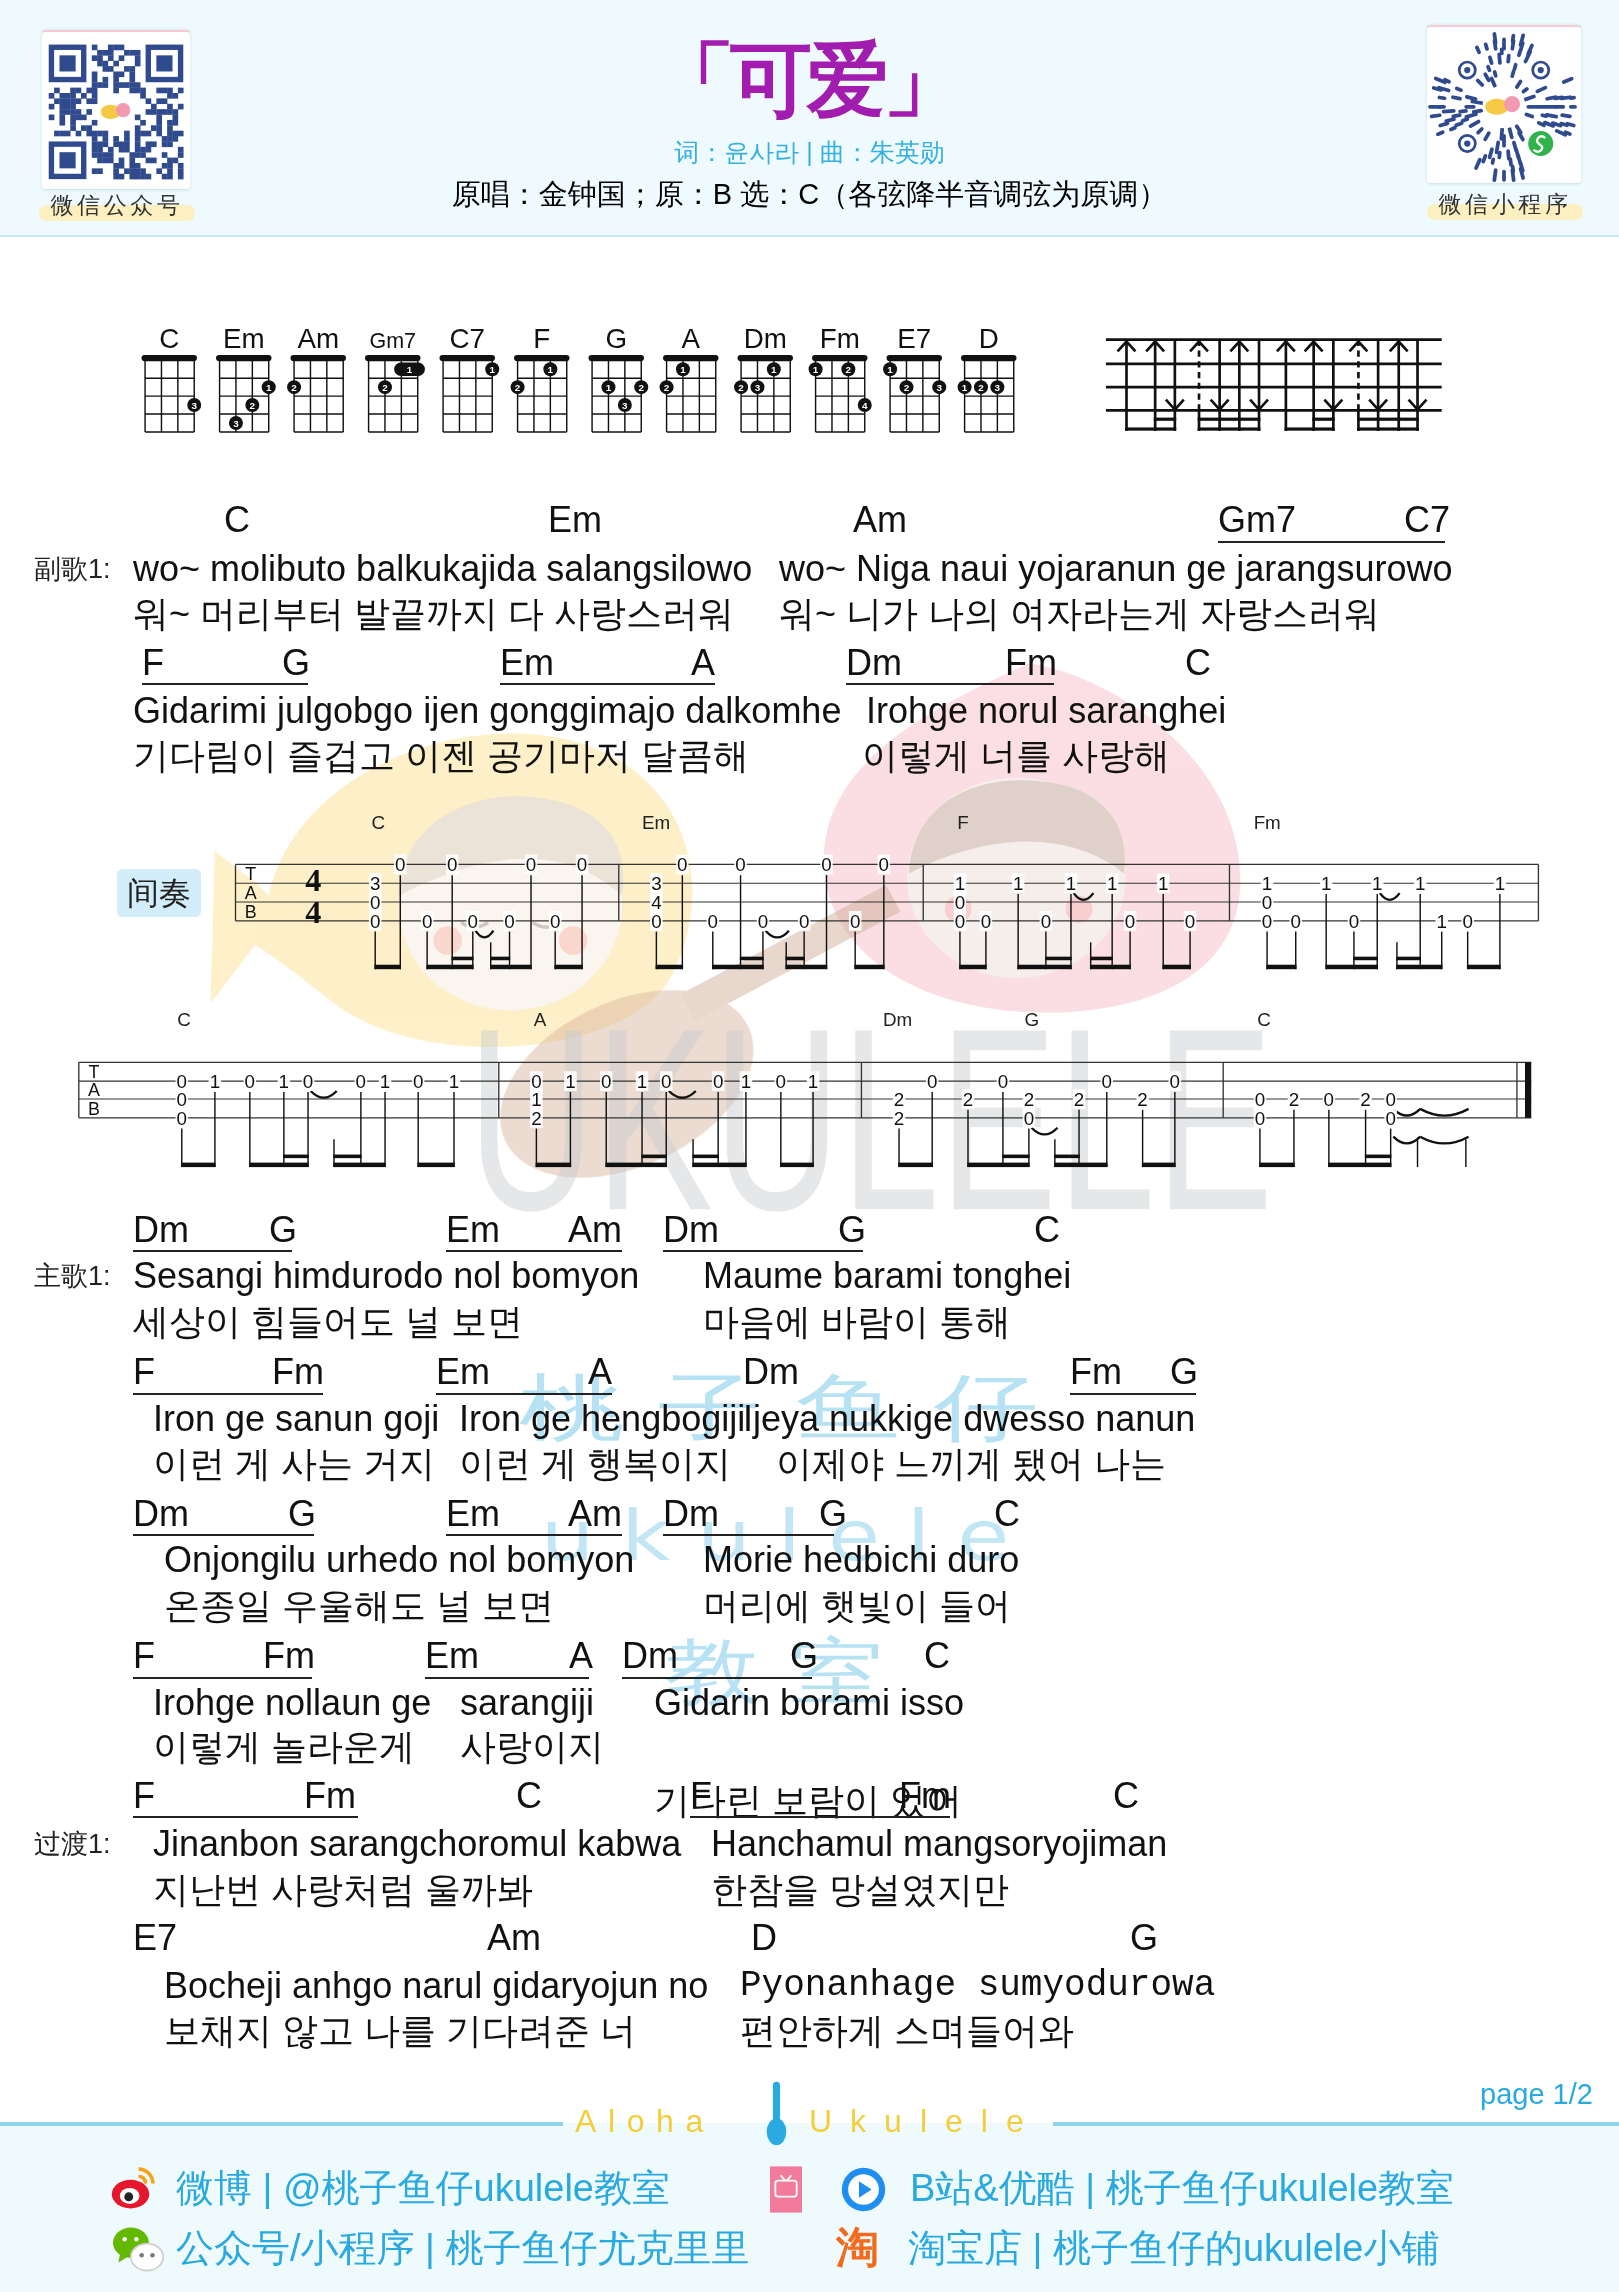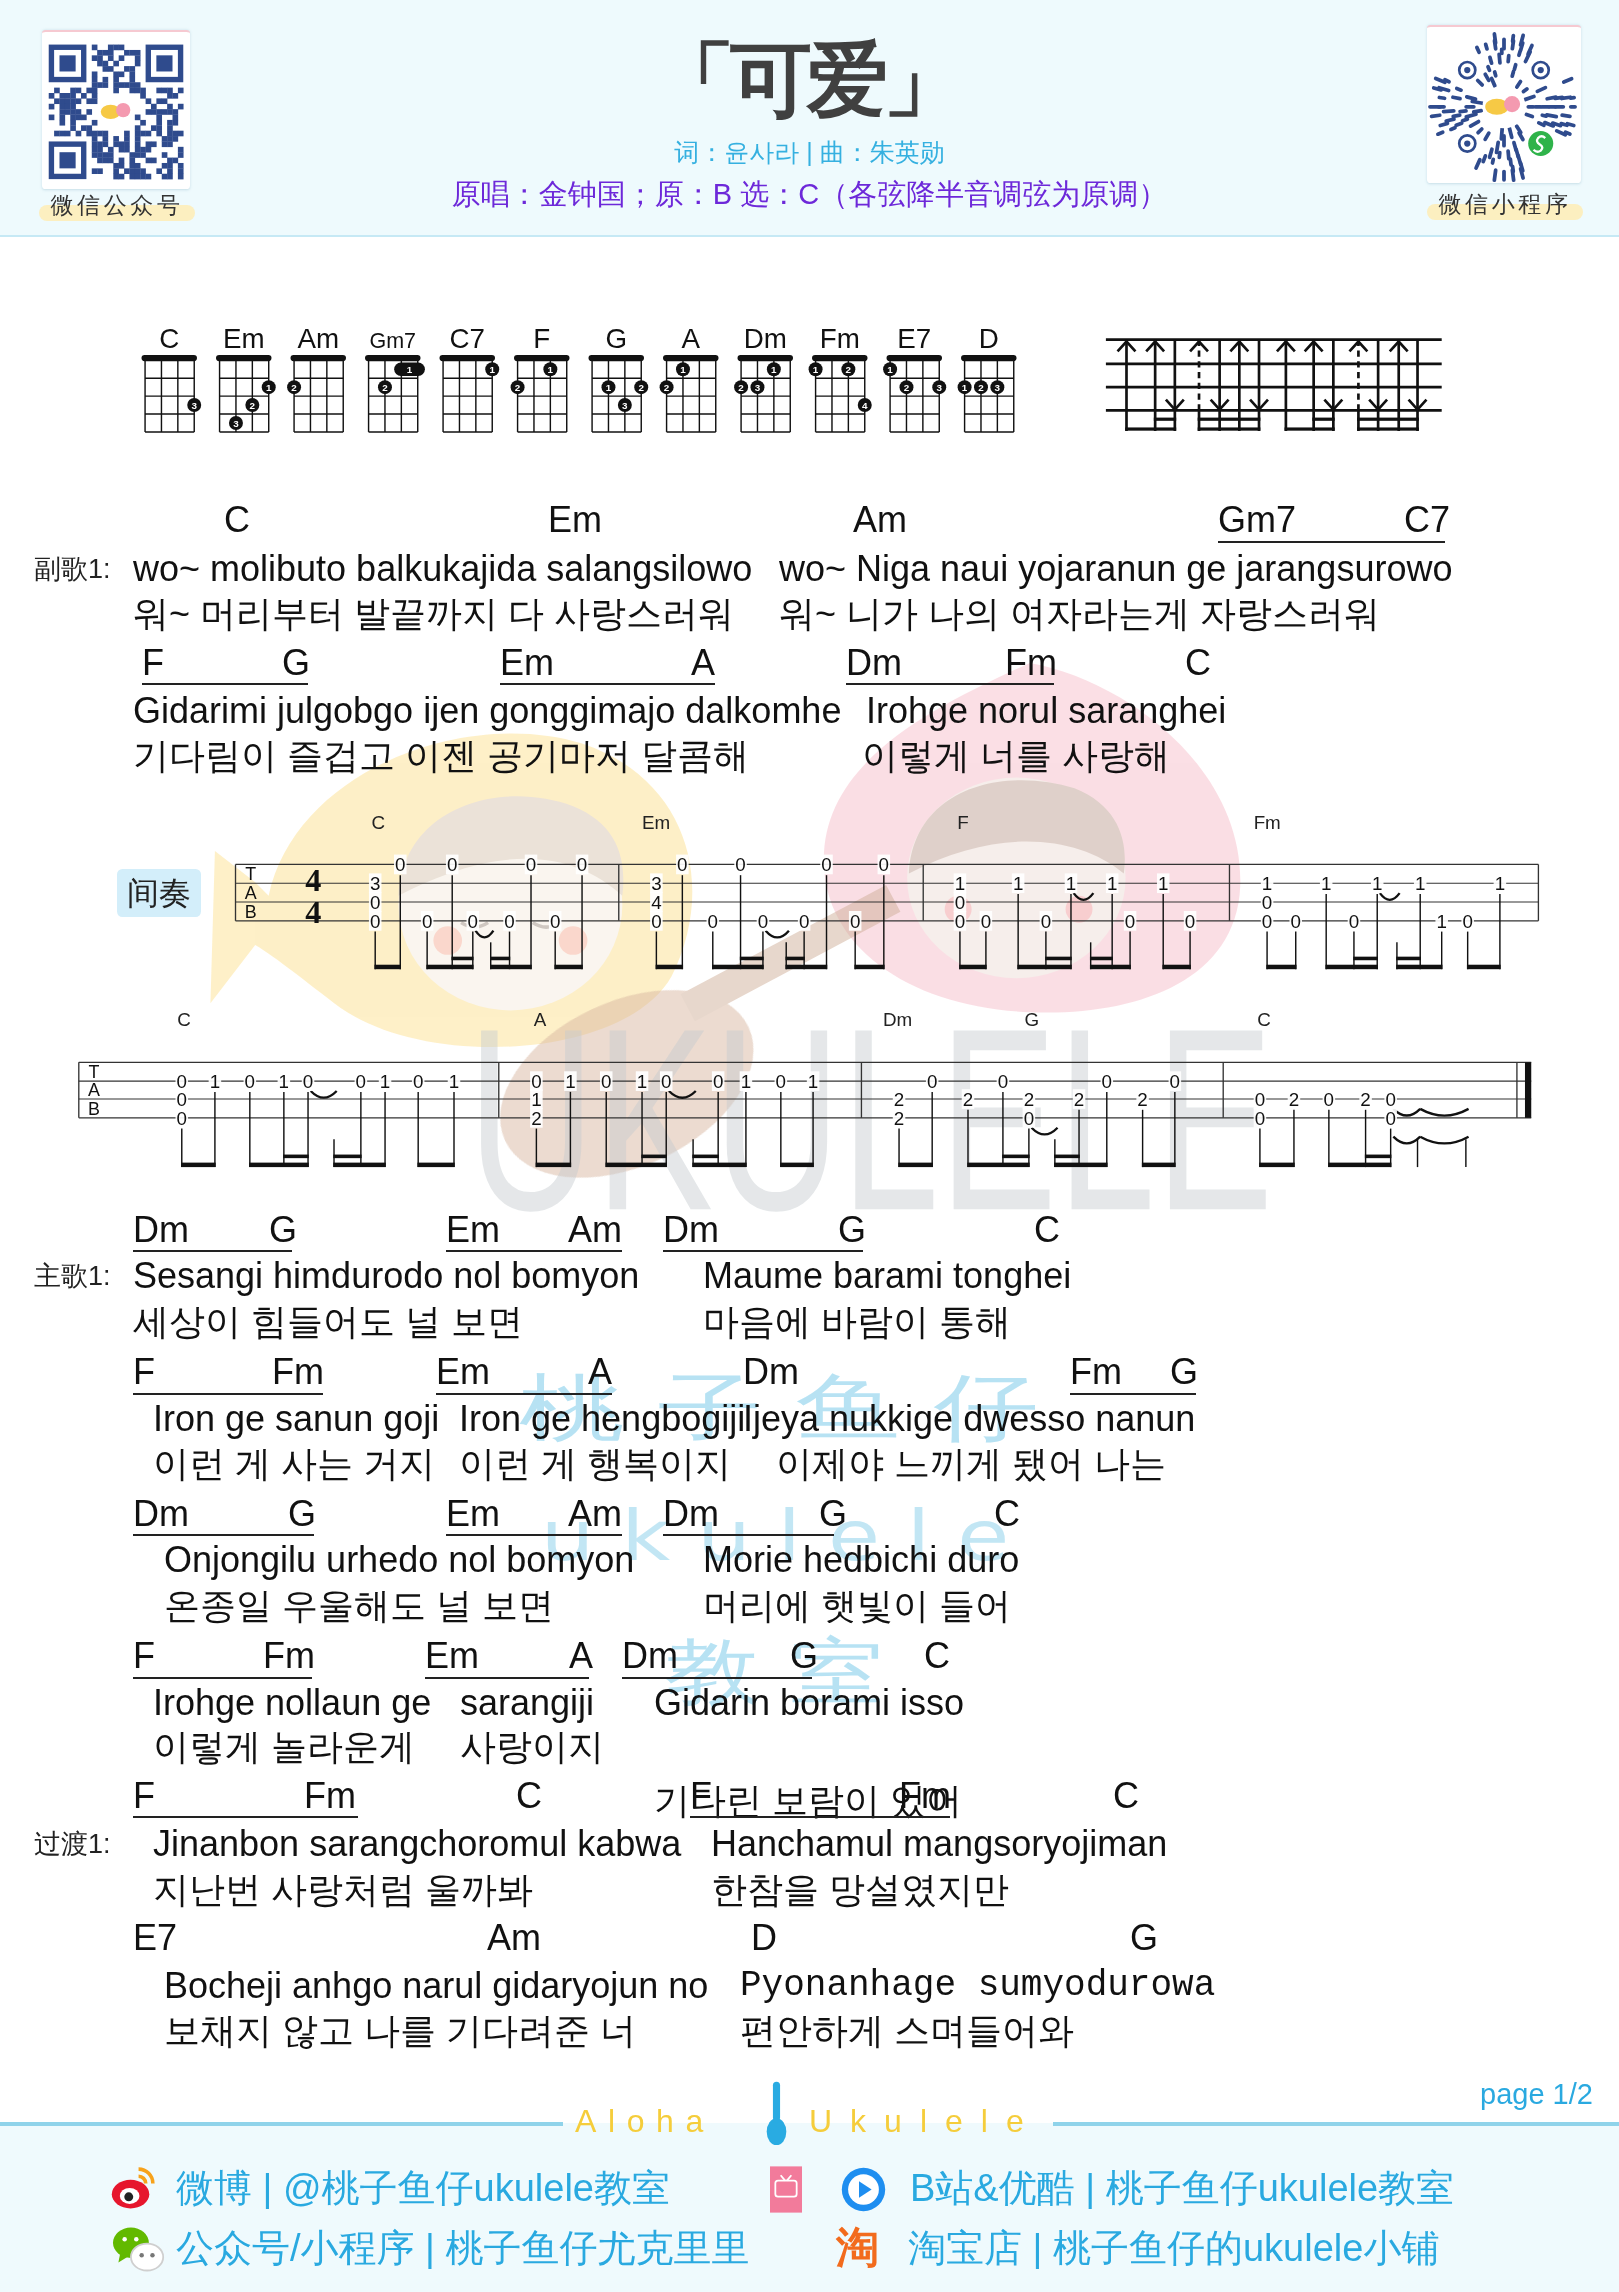--- a/index.html
+++ b/index.html
@@ -1,22 +1,22 @@
 <!DOCTYPE html>
 <html style="font-size:14.3px"><head>
 <meta charset="utf-8">
 <style>
   html, body { margin: 0; padding: 0; background: #ffffff; }
   #page { position: relative; width: 1619px; height: 2293px; overflow: hidden; background: #ffffff;
           font-family: "Liberation Sans", "DejaVu Sans", sans-serif; color: #111; }
   .abs { position: absolute; }
   #header { left: 0; top: 0; width: 1619px; height: 235px; background: #eefafd; border-bottom: 2.7px solid #c6e9f5; z-index: 1; }
-  #title { left: 0; top: 39px; width: 1613px; text-align: center; font-size: 82px; font-weight: bold; color: #404040; line-height: 1; letter-spacing: -5.4px; }
+  #title { left: 0; top: 39px; width: 1613px; text-align: center; font-size: 82px; font-weight: bold; color: #a21caf; line-height: 1; letter-spacing: -5.4px; }
   #credits { left: 0; top: 140px; width: 1619px; text-align: center; font-size: 25px; color: #35b0e0; line-height: 1; }
-  #info { left: 0; top: 180px; width: 1619px; text-align: center; font-size: 29px; color: #6d28d9; line-height: 1; }
+  #info { left: 0; top: 180px; width: 1619px; text-align: center; font-size: 29px; color: #000000; line-height: 1; }
   .qr-card { position: absolute; background: #fff; border-top: 2.7px solid #f6c9d1; border-radius: 3.6px; box-shadow: 0 0.9px 2.7px rgba(120,170,190,.35); }
   .qr-hl { position: absolute; background: #fcefc0; border-radius: 9px; }
   .qr-label { position: absolute; font-size: 23px; color: #333; letter-spacing: 3.6px; text-align: center; line-height: 1; }
   #wm { position: absolute; left: 0; top: 0; z-index: 0; }
   #gfx { position: absolute; left: 0; top: 0; z-index: 2; }
   .t { position: absolute; white-space: nowrap; line-height: 1; transform: translateY(-50%); z-index: 3; }
   .chord { font-size: 36px; color: #111; }
   .lyric { font-size: 36px; color: #111; }
   .korean { font-size: 36px; color: #111; }
   .sec-label { font-size: 27px; color: #222; }

